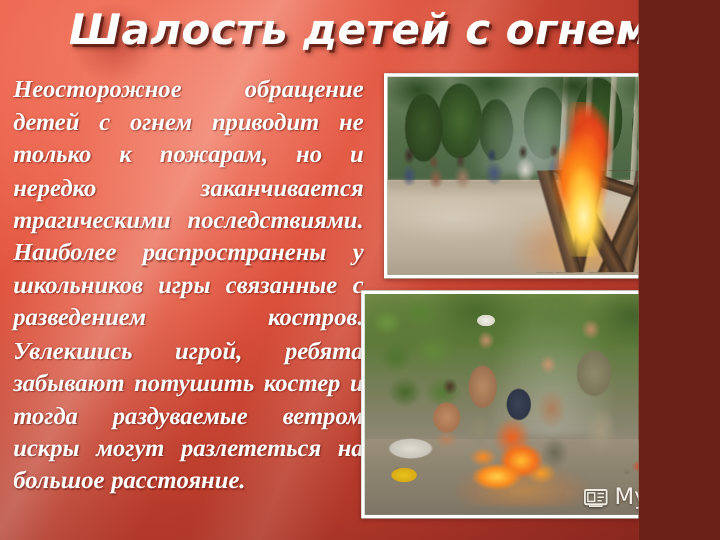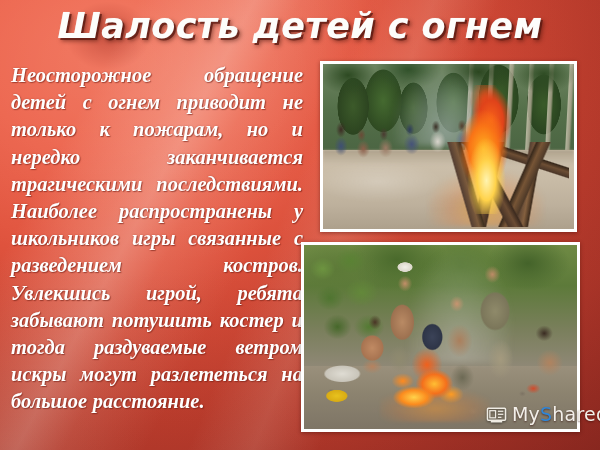--- a/index.html
+++ b/index.html
@@ -3,21 +3,21 @@
 <meta charset="utf-8">
 <title>Шалость детей с огнем</title>
 <style>
   html, body {
     margin: 0;
     padding: 0;
     background: #6b2018;
   }
   #slide {
     position: relative;
-    width: 600px;
+    width: 532px;
     height: 450px;
     overflow: hidden;
     font-family: "Liberation Serif", "DejaVu Serif", serif;
     background: #c4422f;
   }
 
   
   .bg-base {
     position: absolute;
     inset: 0;

